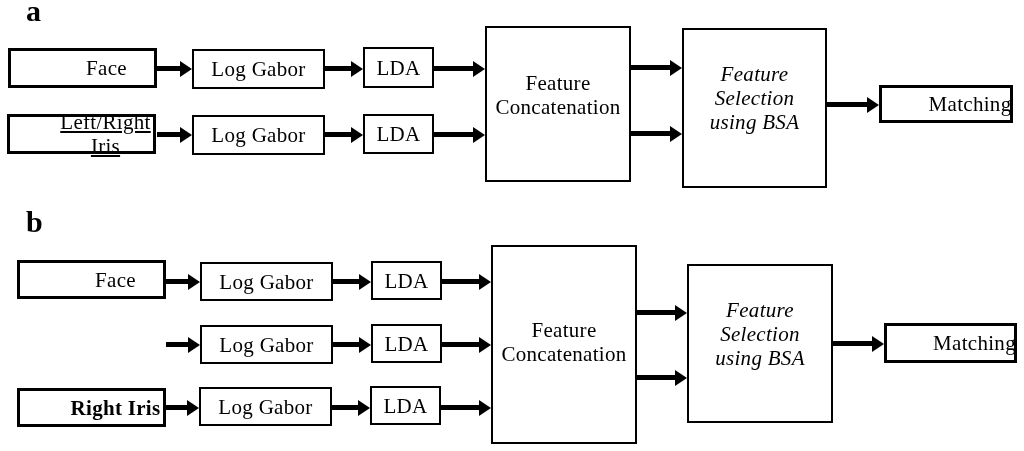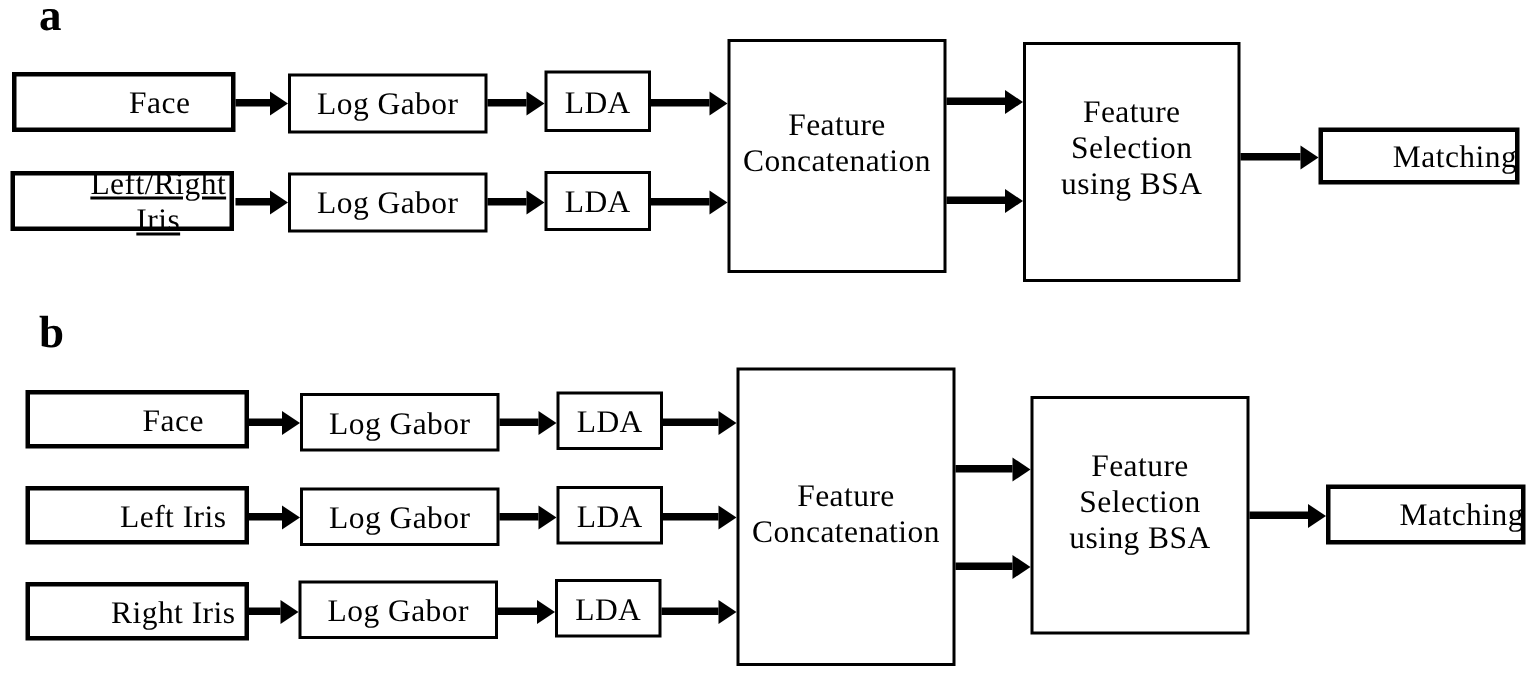--- a/index.html
+++ b/index.html
@@ -26,21 +26,21 @@
     background: #ffffff;
     display: flex;
     align-items: center;
     justify-content: center;
     text-align: center;
     font-size: 21px;
     line-height: 24px;
     letter-spacing: 0.3px;
   }
   .node.thick { border-width: 3px; padding-left: 48px; }
-  .node.pad-sel { padding: 0 14px 20px 14px; }
+  .node.pad-sel { padding: 0 14px 20px 14px; font-style: italic; }
   .node.pad-ca  { padding-bottom: 18px; }
   .node.pad-cb  { padding-bottom: 6px; }
   .arrow {
     position: absolute;
     height: 5px;
     background: #000000;
   }
   .arrow::after {
     content: "";
     position: absolute;
@@ -85,25 +85,24 @@
     <div class="arrow" style="left:827px; top:102px; width:40px;"></div>
   </section>
 
   <section class="panel">
     <div class="panel-label" style="left:26px; top:207px;">b</div>
 
     <div class="node thick" style="left:17px; top:260px; width:149px; height:39px;">Face</div>
     <div class="node" style="left:200px; top:262px; width:133px; height:39px;">Log Gabor</div>
     <div class="node" style="left:371px; top:261px; width:71px; height:39px;">LDA</div>
 
-    <div class="node thick" style="left:17px; top:324px; width:149px; height:39px;">Left Iris</div>
     <div class="node" style="left:200px; top:325px; width:133px; height:39px;">Log Gabor</div>
     <div class="node" style="left:371px; top:324px; width:71px; height:39px;">LDA</div>
 
-    <div class="node thick" style="left:17px; top:388px; width:149px; height:39px;">Right Iris</div>
+    <div class="node thick" style="left:17px; top:388px; width:149px; height:39px;font-weight:bold;">Right Iris</div>
     <div class="node" style="left:199px; top:387px; width:133px; height:39px;">Log Gabor</div>
     <div class="node" style="left:370px; top:386px; width:71px; height:39px;">LDA</div>
 
     <div class="node pad-cb" style="left:491px; top:245px; width:146px; height:199px;">Feature Concatenation</div>
     <div class="node pad-sel" style="left:687px; top:264px; width:146px; height:159px;">Feature Selection using BSA</div>
     <div class="node thick" style="left:884px; top:323px; width:133px; height:40px;">Matching</div>
 
     <div class="arrow" style="left:166px; top:279px; width:22px;"></div>
     <div class="arrow" style="left:333px; top:279px; width:26px;"></div>
     <div class="arrow" style="left:442px; top:279px; width:37px;"></div>

